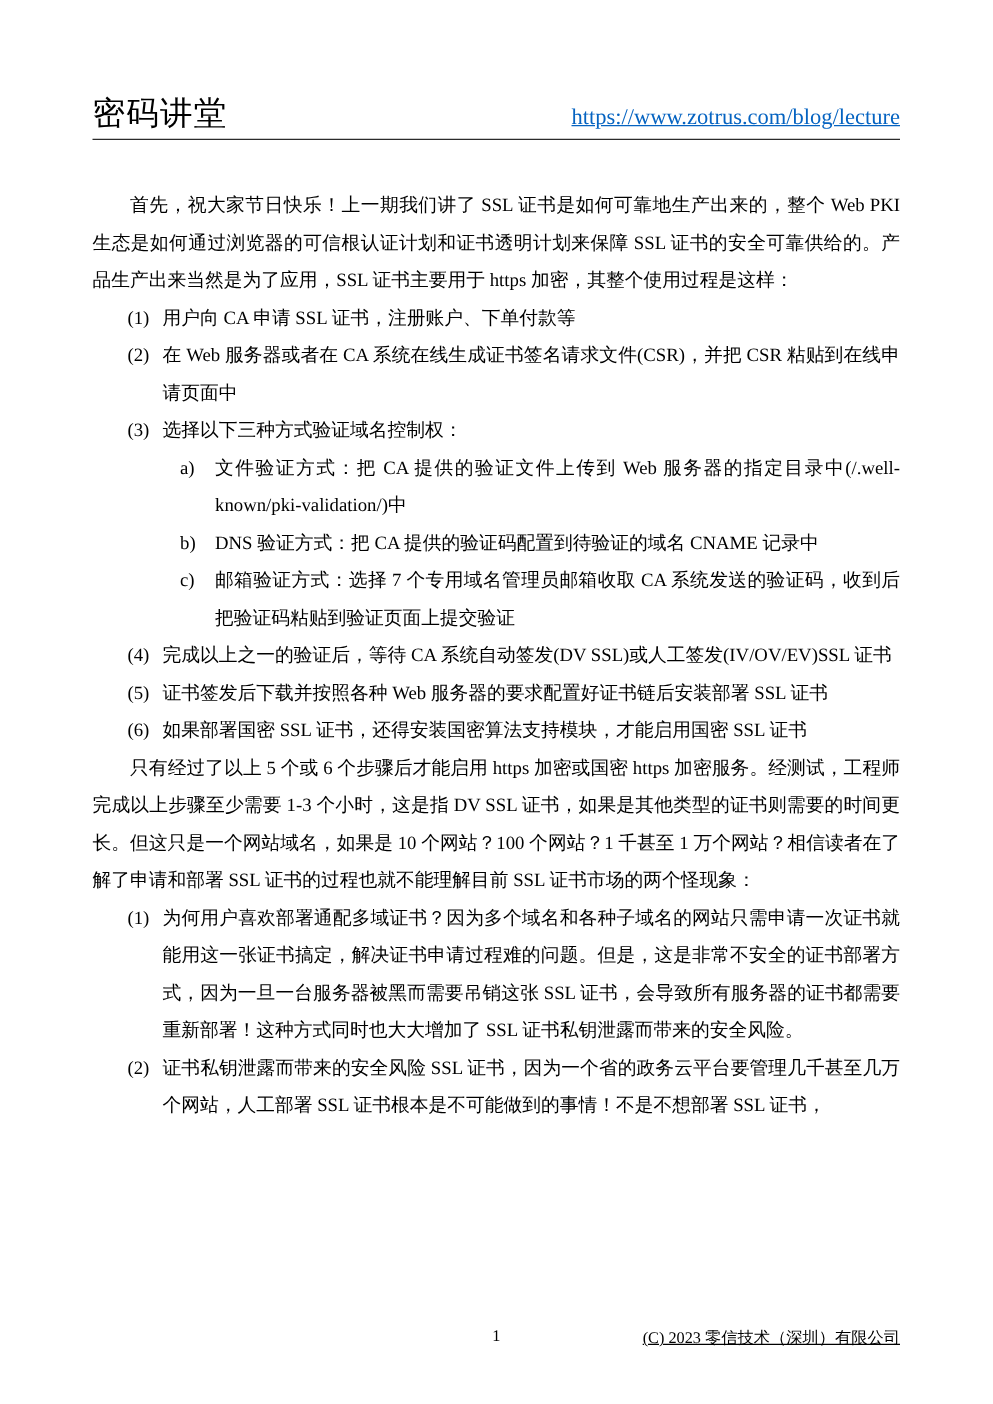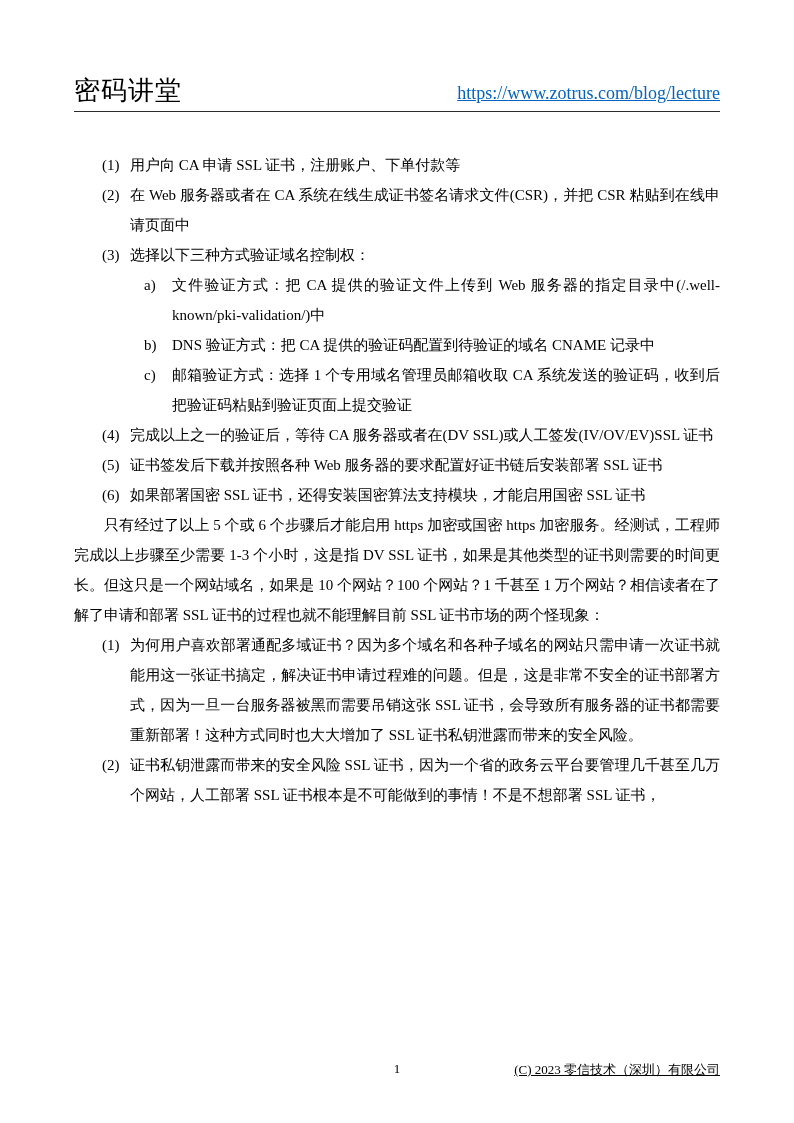--- a/index.html
+++ b/index.html
@@ -97,20 +97,21 @@
 
   <div class="header-row">
     <div class="brand">密码讲堂</div>
     <a class="header-link" href="#">https://www.zotrus.com/blog/lecture</a>
   </div>
   <div class="header-rule"></div>
 
 
   <div class="body-text">
 
+    <p class="para">首先，祝大家节日快乐！上一期我们讲了 SSL 证书是如何可靠地生产出来的，整个 Web PKI 生态是如何通过浏览器的可信根认证计划和证书透明计划来保障 SSL 证书的安全可靠供给的。产品生产出来当然是为了应用，SSL 证书主要用于 https 加密，其整个使用过程是这样：</p>
 
     <div class="li">
       <span class="li-label">(1)</span>
       <span class="li-text">用户向 CA 申请 SSL 证书，注册账户、下单付款等</span>
     </div>
 
     <div class="li">
       <span class="li-label">(2)</span>
       <span class="li-text">在 Web 服务器或者在 CA 系统在线生成证书签名请求文件(CSR)，并把 CSR 粘贴到在线申请页面中</span>
     </div>
@@ -125,26 +126,26 @@
       <span class="li-text">文件验证方式：把 CA 提供的验证文件上传到 Web 服务器的指定目录中(/.well-known/pki-validation/)中</span>
     </div>
 
     <div class="li sub">
       <span class="li-label">b)</span>
       <span class="li-text">DNS 验证方式：把 CA 提供的验证码配置到待验证的域名 CNAME 记录中</span>
     </div>
 
     <div class="li sub">
       <span class="li-label">c)</span>
-      <span class="li-text">邮箱验证方式：选择 1 个专用域名管理员邮箱收取 CA 系统发送的验证码，收到后把验证码粘贴到验证页面上提交验证</span>
+      <span class="li-text">邮箱验证方式：选择 7 个专用域名管理员邮箱收取 CA 系统发送的验证码，收到后把验证码粘贴到验证页面上提交验证</span>
     </div>
 
     <div class="li">
       <span class="li-label">(4)</span>
-      <span class="li-text">完成以上之一的验证后，等待 CA 服务器或者在(DV SSL)或人工签发(IV/OV/EV)SSL 证书</span>
+      <span class="li-text">完成以上之一的验证后，等待 CA 系统自动签发(DV SSL)或人工签发(IV/OV/EV)SSL 证书</span>
     </div>
 
     <div class="li">
       <span class="li-label">(5)</span>
       <span class="li-text">证书签发后下载并按照各种 Web 服务器的要求配置好证书链后安装部署 SSL 证书</span>
     </div>
 
     <div class="li">
       <span class="li-label">(6)</span>
       <span class="li-text">如果部署国密 SSL 证书，还得安装国密算法支持模块，才能启用国密 SSL 证书</span>

